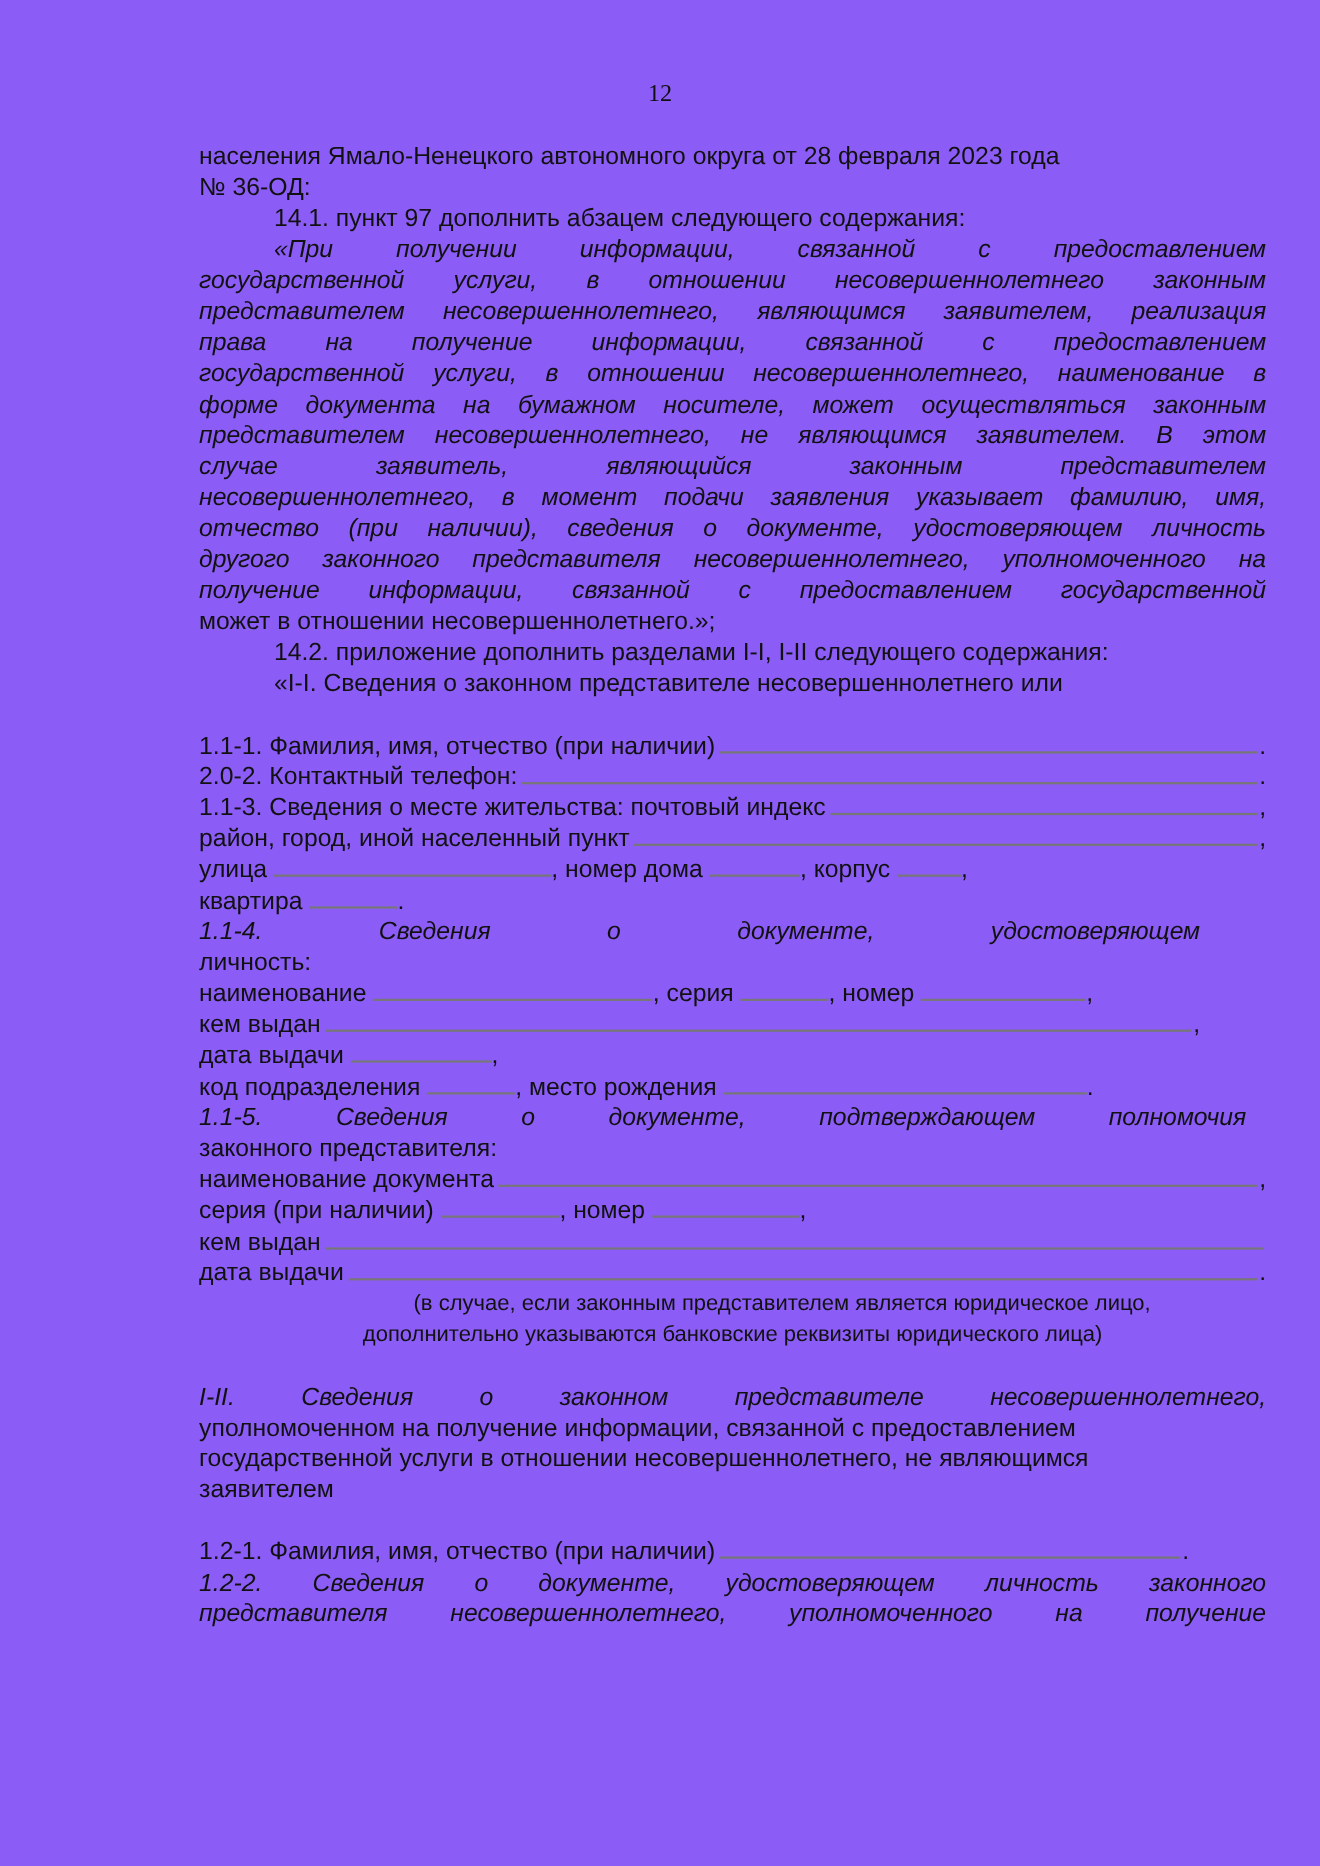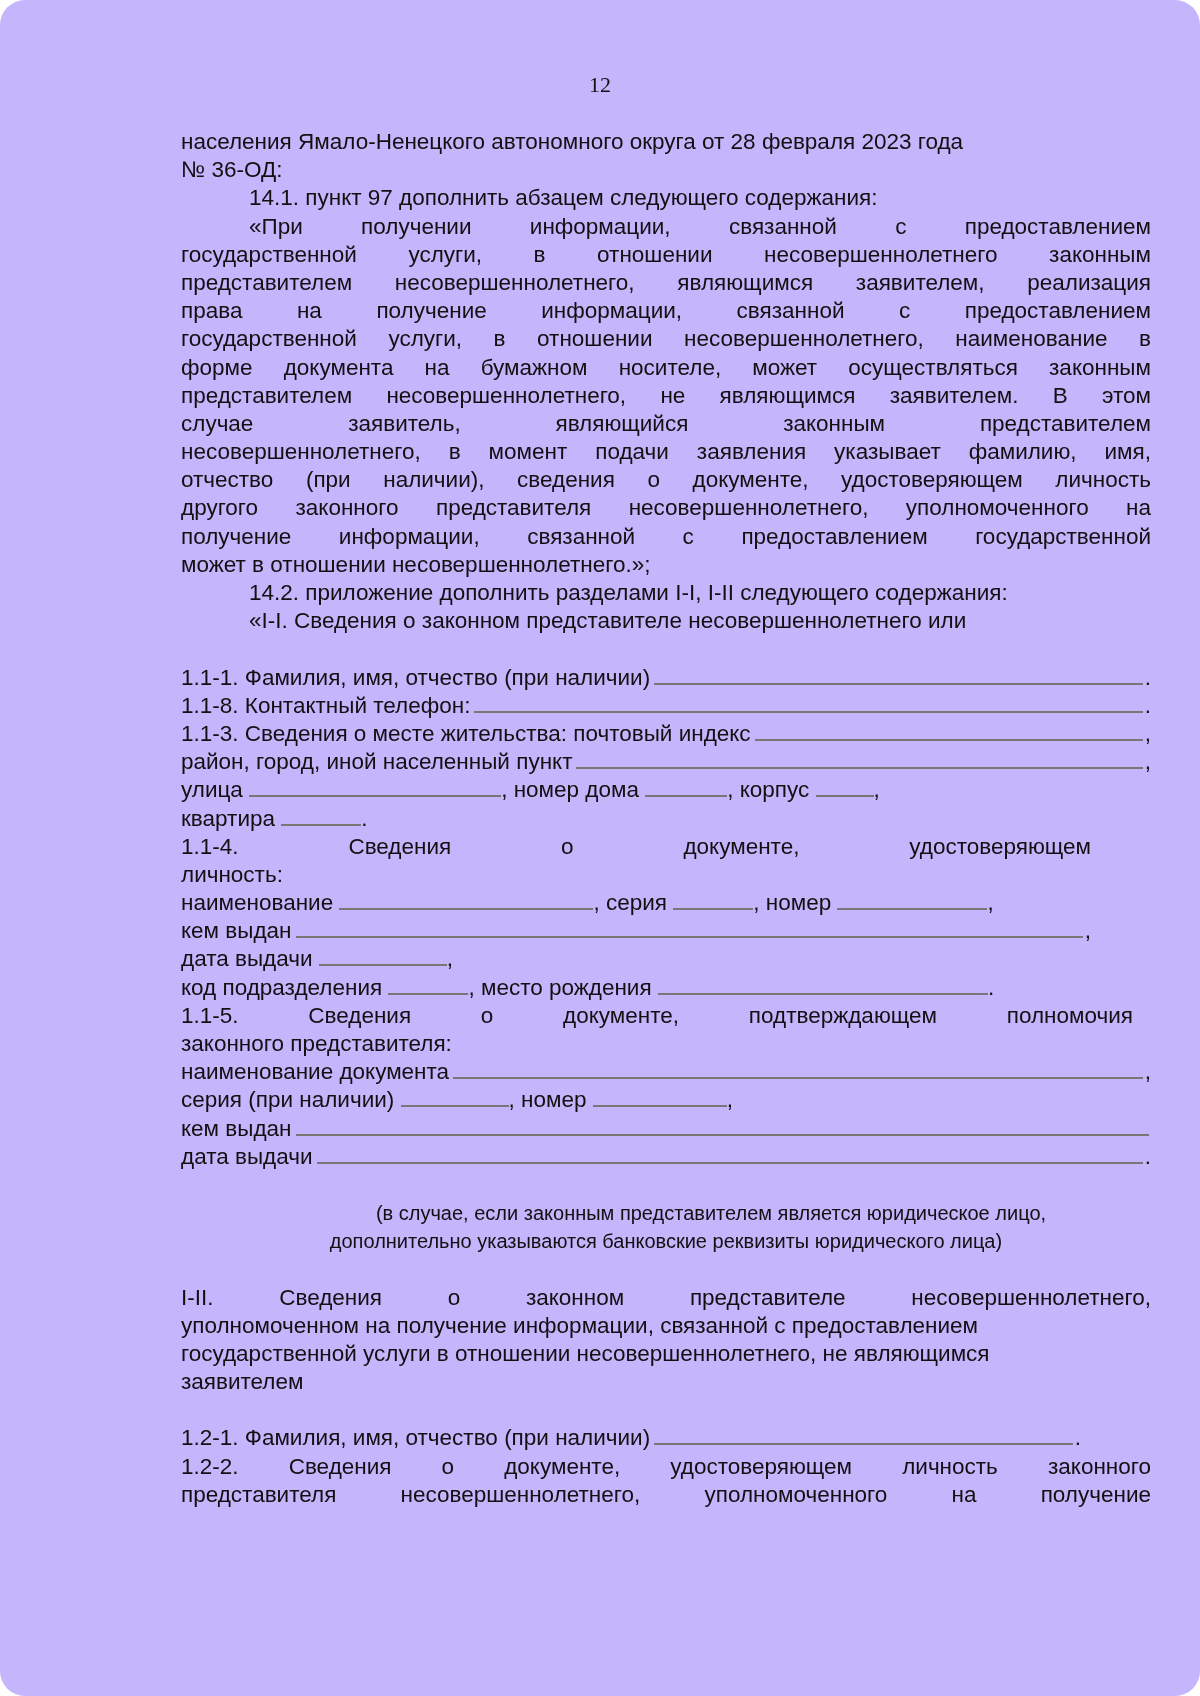--- a/index.html
+++ b/index.html
@@ -1,31 +1,31 @@
 <!DOCTYPE html>
 <html><head>
 <meta charset="utf-8">
 <style>
   html, body { margin: 0; padding: 0; background: #ffffff; }
   body { width: 1200px; height: 1696px; position: relative; overflow: hidden; }
   .page {
-    position: absolute; left: 0; top: 0; width: 1200px; height: 1696px; background: #c4b5fd;
-    font-family: "Liberation Sans", sans-serif; color: #111; font-size: 22.5px; border-radius: 25px;
+    position: absolute; left: 0; top: 0; width: 1200px; height: 1696px; background: #8b5cf6;
+    font-family: "Liberation Sans", sans-serif; color: #111; font-size: 22.5px;
   }
   .pnum {
     position: absolute; top: 72px; left: 0; width: 1200px; text-align: center;
     font-family: "Liberation Serif", serif; font-size: 22px; color: #111;
   }
   .body { position: absolute; left: 181px; top: 128px; width: 970px; }
   .ln { height: 28.2px; line-height: 28.2px; white-space: nowrap; overflow: visible; }
-  .j { text-align: justify; text-align-last: justify; }
+  .j { text-align: justify; text-align-last: justify; font-style: italic; }
   .ind { padding-left: 68px; }
   .gap { height: 28.2px; }
   .note { text-align: center; font-size: 20px; }
-  .note1 { padding-left: 90px; margin-top: 28px; }
+  .note1 { padding-left: 90px; }
   .blank { display: inline-block; border-bottom: 2px solid #777; height: 18px; vertical-align: baseline; }
   .row { display: flex; align-items: baseline; }
   .row .fill { flex: 1; border-bottom: 2px solid #777; height: 18px; margin: 0 2px 0 4px; }
 </style>
 </head>
 <body>
 
 <div class="page">
   <div class="pnum">12</div>
 
@@ -51,21 +51,21 @@
     <div class="ln ind">14.2. приложение дополнить разделами I-I, I-II следующего содержания:</div>
     <div class="ln ind">«I-I.  Сведения о законном представителе несовершеннолетнего или</div>
     <div class="gap"></div>
 
     <div class="ln row">
       <span>1.1-1. Фамилия, имя, отчество (при наличии)</span>
       <span class="fill"></span>
       <span>.</span>
     </div>
     <div class="ln row">
-      <span>1.1-8. Контактный телефон:</span>
+      <span>2.0-2. Контактный телефон:</span>
       <span class="fill"></span>
       <span>.</span>
     </div>
     <div class="ln row">
       <span>1.1-3. Сведения о месте жительства: почтовый индекс</span>
       <span class="fill"></span>
       <span>,</span>
     </div>
     <div class="ln row">
       <span>район, город, иной населенный пункт</span>

